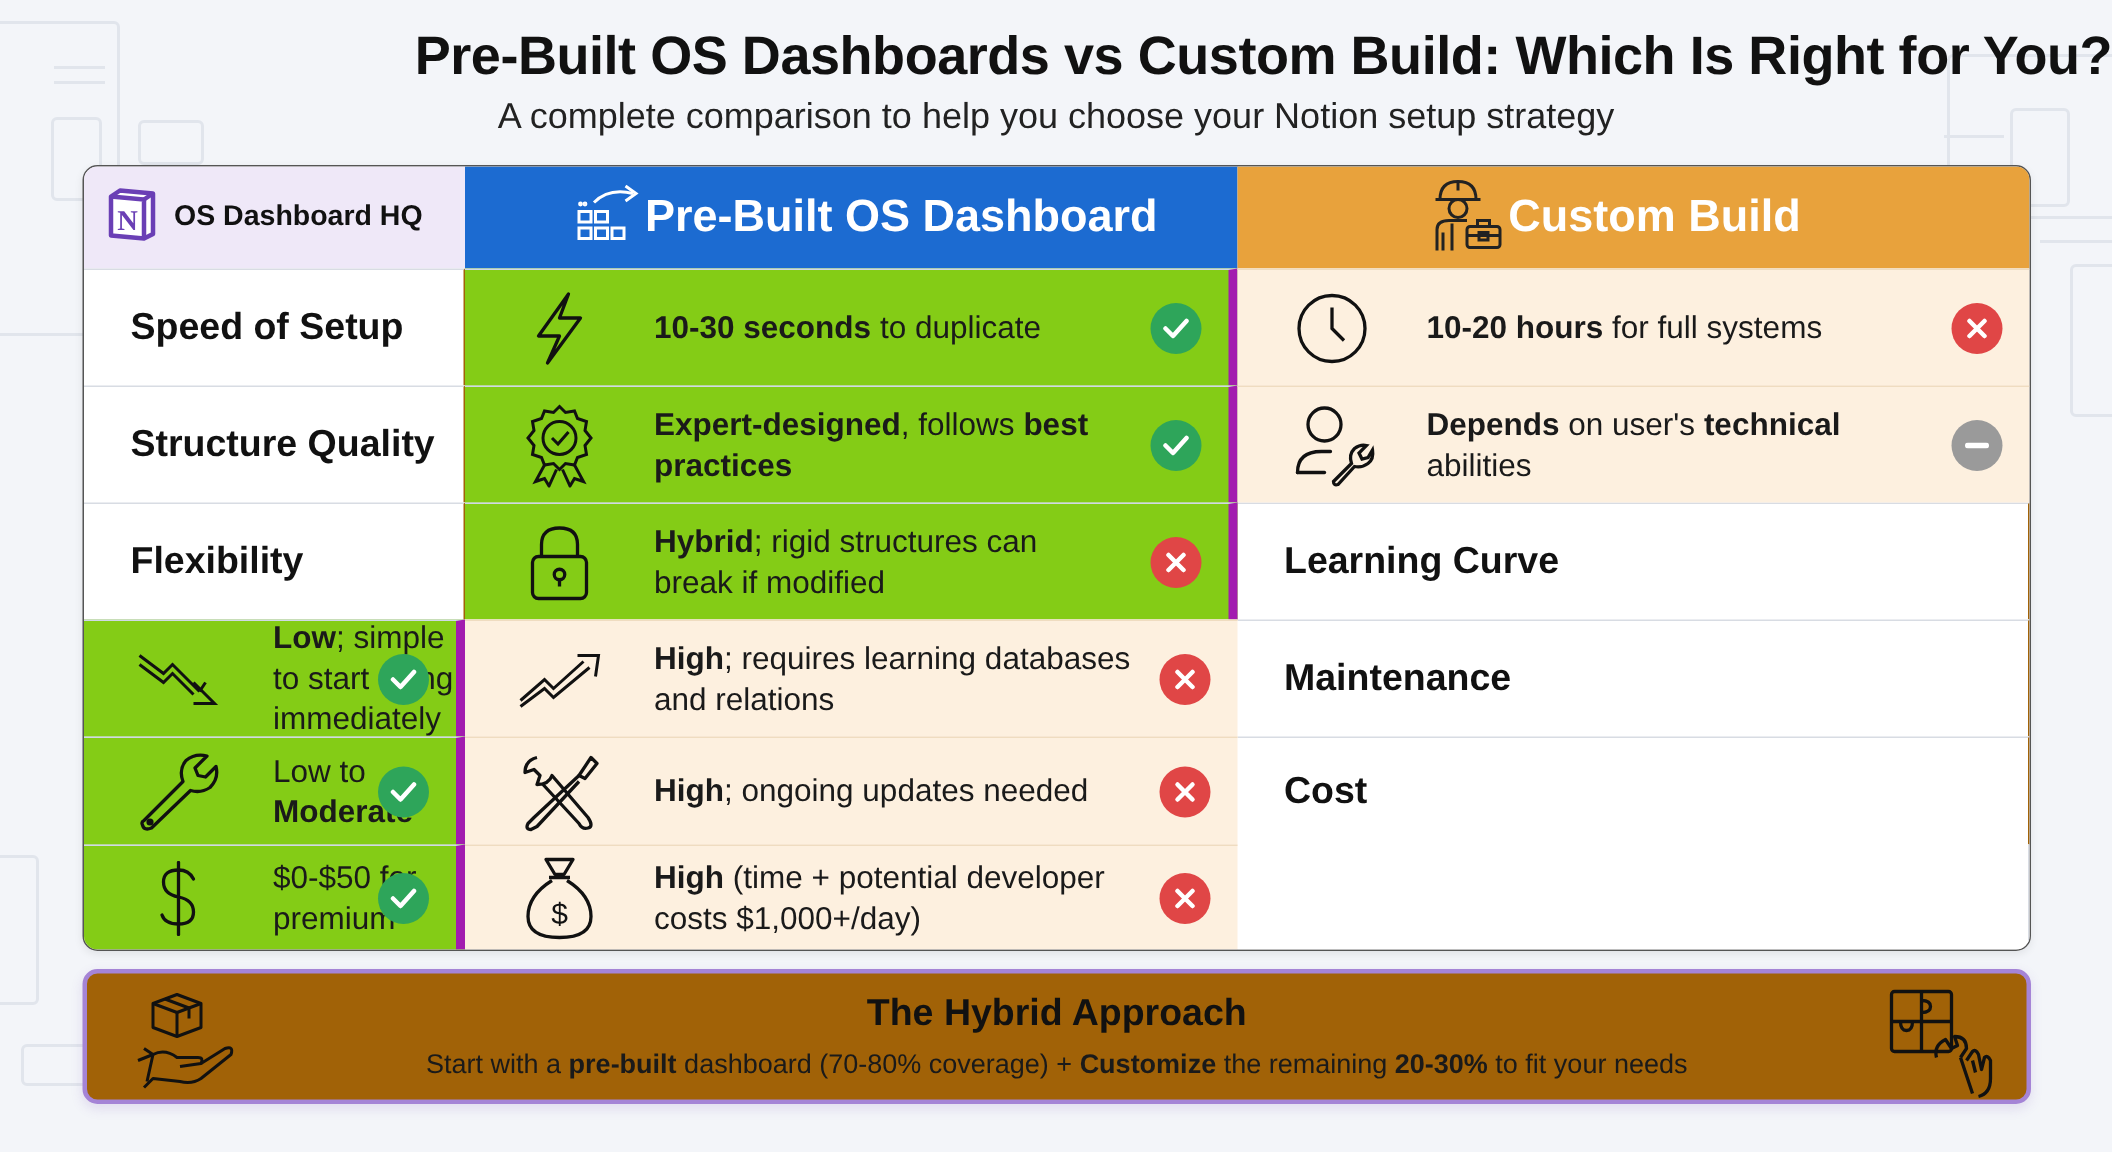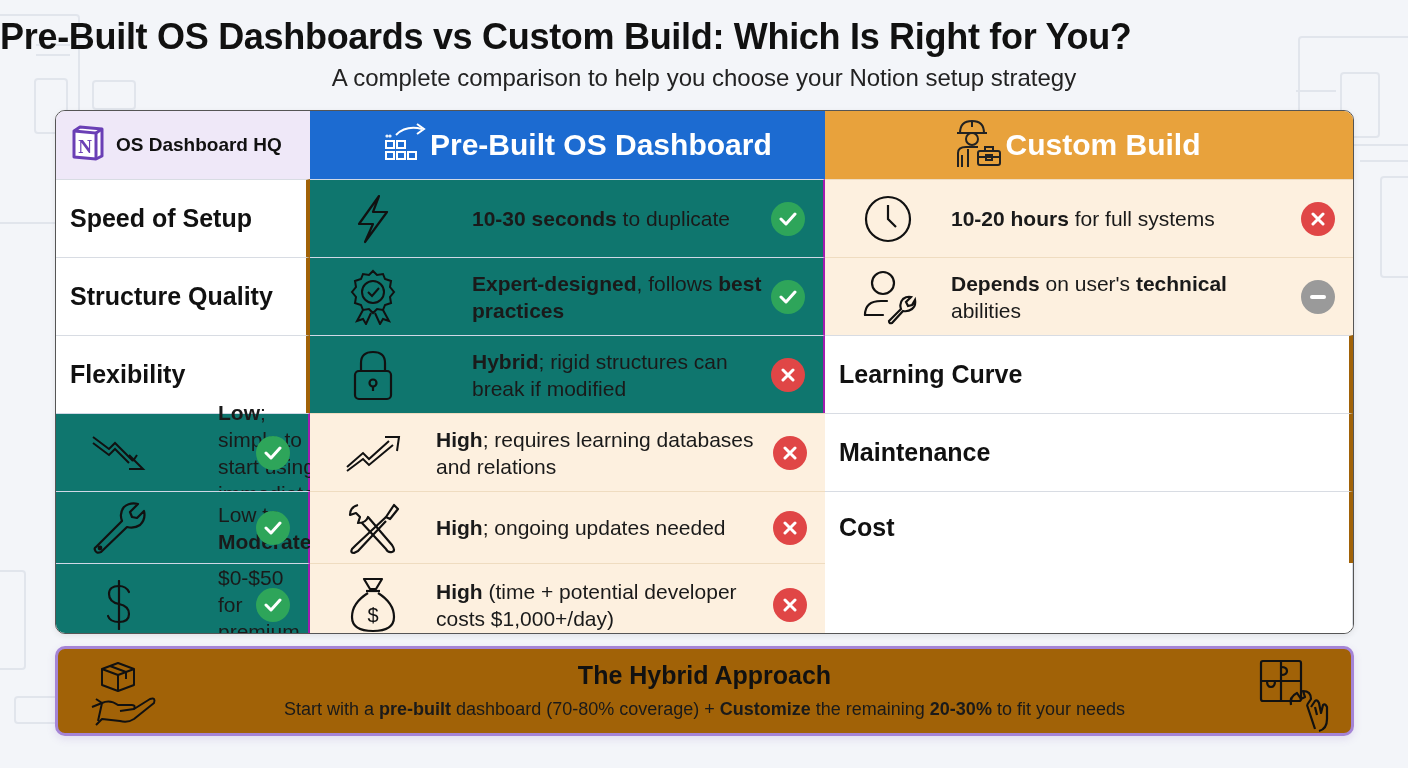--- a/index.html
+++ b/index.html
@@ -8,21 +8,21 @@
     font-family: "Liberation Sans", "DejaVu Sans", sans-serif;
     background: #f3f5f9;
     color: #111;
     position: relative;
   }
   .bg-deco { position: absolute; border: 2px solid #e1e5ec; border-radius: 4px; }
   .bg-line { position: absolute; height: 2px; background: #e1e5ec; }
 
   .title {
     position: absolute; top: 16px; left: 0; width: 1408px;
-    text-align: left; font-size: 36px; font-weight: 700; letter-spacing: -0.3px;
+    text-align: right; font-size: 36px; font-weight: 700; letter-spacing: -0.3px;
   }
   .subtitle {
     position: absolute; top: 64px; left: 0; width: 1408px;
     text-align: center; font-size: 24px; color: #222;
   }
 
   .table {
     position: absolute; left: 55px; top: 110px; width: 1299px; height: 524px;
     border: 1.5px solid #555; border-radius: 10px; overflow: hidden;
     background: #fff;
@@ -33,29 +33,28 @@
   }
   .hcell { display: flex; align-items: center; }
   .h-brand { background: #efe8f8; padding-left: 14px; gap: 10px; }
   .h-brand .brand-label { font-size: 19px; font-weight: 700; }
   .h-pre { background: #1c6bd1; color: #fff; padding-left: 72px; gap: 0; }
   .h-custom { background: #e8a23c; color: #fff; justify-content: center; gap: 2px; padding-right: 30px; }
   .h-title { font-size: 30px; font-weight: 700; }
 
   .lcell {
     background: #fff; border-top: 1px solid #d8dce3;
-    display: flex; align-items: center; padding-left: 14px;
+    display: flex; align-items: center; padding-left: 31px;
     font-size: 25px; font-weight: 700;
-    border-right: 4px solid #a16207;
+    border-right: 1px solid #a16207;
   }
   .pcell {
-    background: #0f766e; border-top: 1px solid #cfd8e6;
+    background: #84cc16; border-top: 1px solid #cfd8e6;
     display: flex; align-items: center; position: relative;
-    border-right: 2px solid #a21caf;
-    gap: 36px;
+    border-right: 6px solid #a21caf;
   }
   .ccell {
     background: #fdf0df; border-top: 1px solid #efdcc0;
     display: flex; align-items: center; position: relative;
   }
   .icon-slot { width: 126px; display: flex; justify-content: center; align-items: center; flex-shrink: 0; }
   .ccell .icon-slot { width: 126px; }
   .cell-text { font-size: 21px; line-height: 27px; color: #1a1a1a; width: 310px; }
   .ccell .cell-text { width: 340px; }
   .cell-text b { font-weight: 700; }

